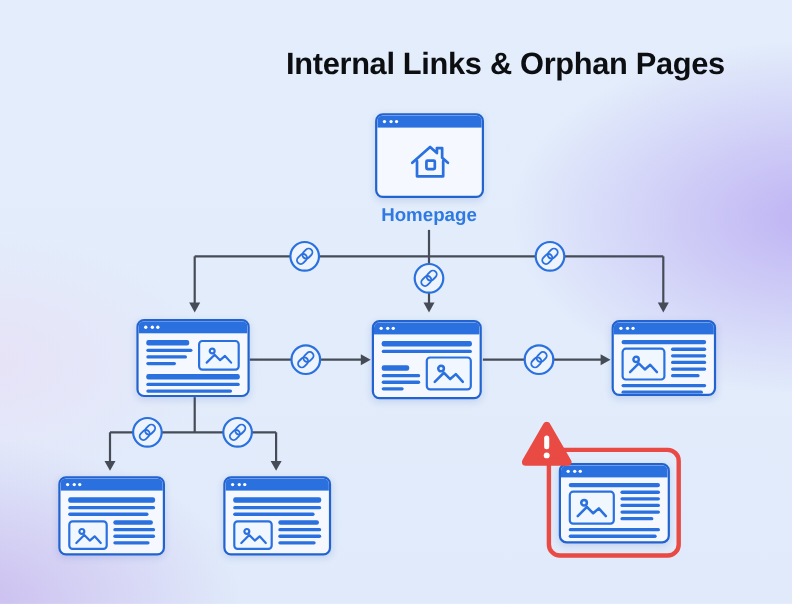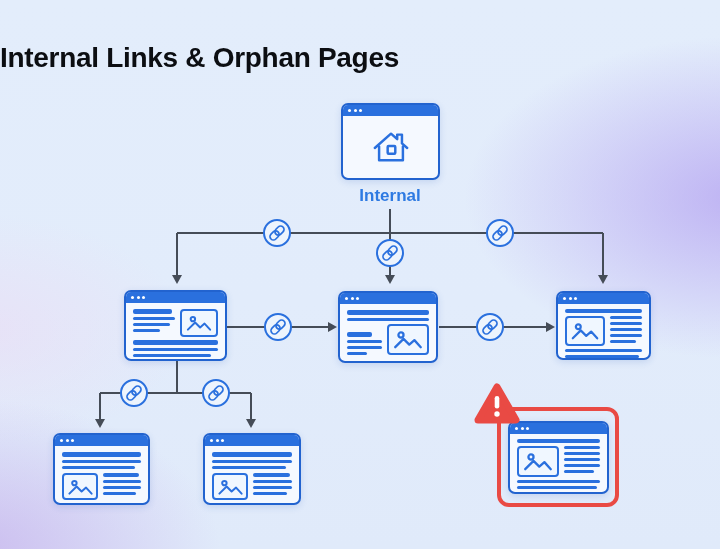--- a/index.html
+++ b/index.html
@@ -10,21 +10,21 @@
     position:relative; width:720px; height:549px;
     background:
       radial-gradient(55% 42% at 103% 36%, rgba(166,140,238,0.60), rgba(166,140,238,0) 70%),
       radial-gradient(48% 38% at -4% 100%, rgba(186,152,230,0.55), rgba(186,152,230,0) 72%),
       radial-gradient(40% 30% at -2% 60%, rgba(238,214,242,0.45), rgba(238,214,242,0) 70%),
       linear-gradient(180deg, #e3edfb 0%, #e2ecfb 55%, #e0eafa 100%);
   }
 
   .title {
     position:absolute; top:42px; left:0; width:659px;
-    text-align:left; font-size:28px; font-weight:800;
+    text-align:right; font-size:28px; font-weight:800;
     color:#0c0e12; letter-spacing:-0.3px;
   }
 
   svg.connectors { position:absolute; left:0; top:0; width:720px; height:549px; }
 
   .card {
     position:absolute; background:#f5f9ff;
     border:2px solid #2263cf; border-radius:7px;
     box-shadow:0 2px 7px rgba(40,85,180,0.16);
     display:flex; flex-direction:column; overflow:hidden;
@@ -115,21 +115,21 @@
         <span class="dot"></span>
       </div>
     <div class="home-body">
       <svg width="46" height="40" viewBox="0 0 48 42" fill="none" stroke="#2a70de" stroke-width="2.6" stroke-linejoin="round" stroke-linecap="round">
         <path d="M7 22 L24 7 L30.5 12.7 V8 H35.5 V17.2 L41 22"></path>
         <path d="M11.5 20.5 V35 H36.5 V20.5"></path>
         <rect x="20.5" y="20" width="8" height="8" rx="1"></rect>
       </svg>
     </div>
   </div>
-  <div class="hp-label">Internal</div>
+  <div class="hp-label">Homepage</div>
 
   <div class="card" style="left:124px;top:290px;width:103px;height:71px;">
     <div class="bar">
         <span class="dot"></span>
         <span class="dot"></span>
         <span class="dot"></span>
       </div>
     <div class="body">
       <div class="row">
         <div class="col">

